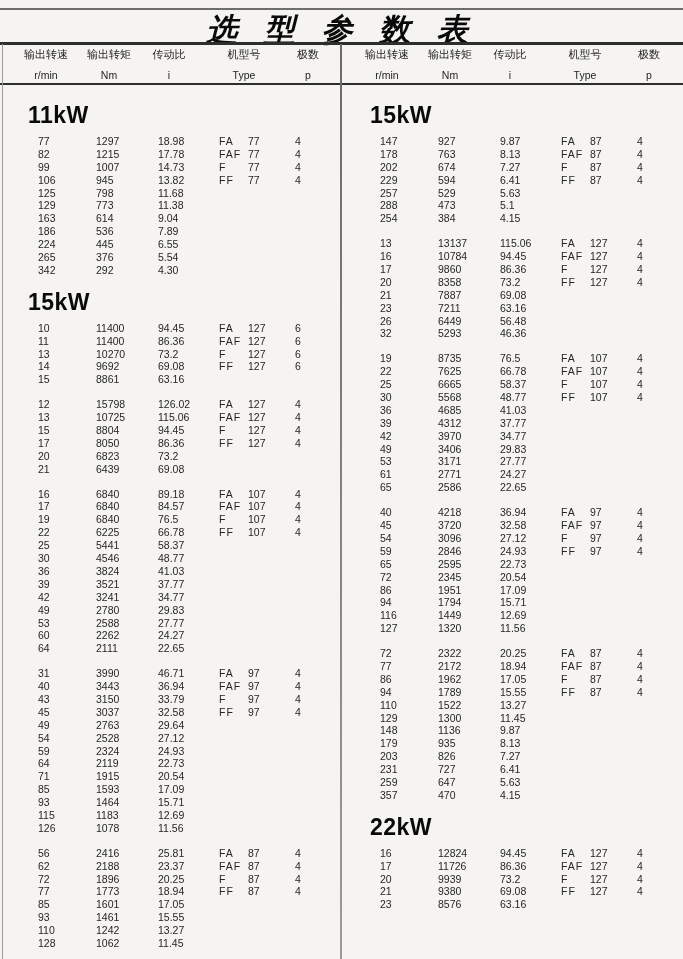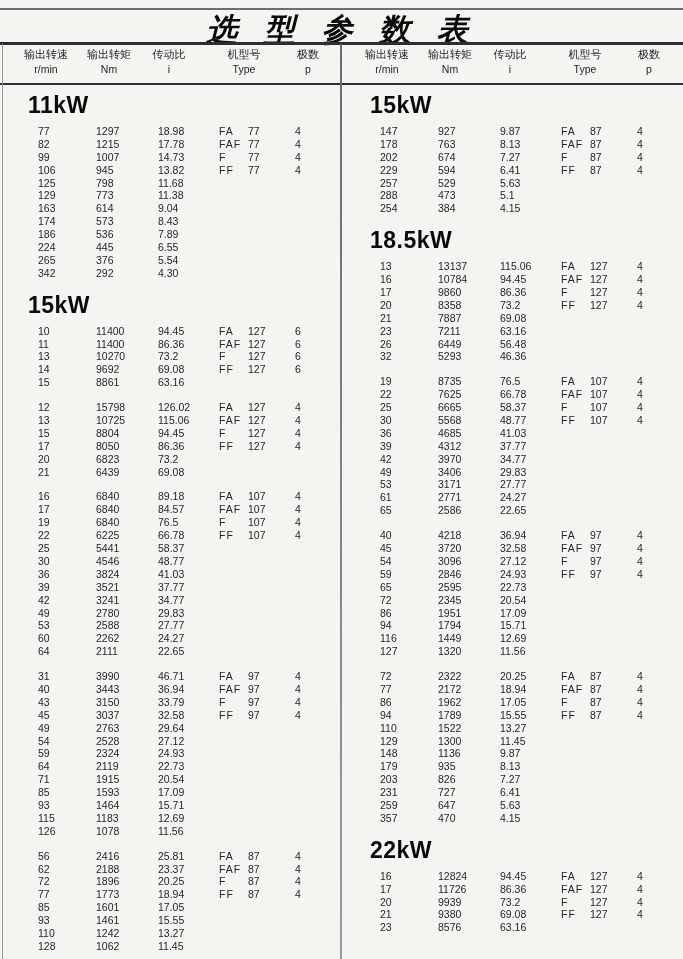--- a/index.html
+++ b/index.html
@@ -26,31 +26,31 @@
   .title-underline{position:absolute;top:42px;left:0;width:100%;height:3px;background:#2e2e2e;}
   .header-underline{position:absolute;top:83px;left:0;width:100%;height:2px;background:#2e2e2e;}
   .vert-divider{position:absolute;left:340px;top:44px;bottom:0;width:2px;
     background:linear-gradient(#6a6a6a,#9a9a9a);}
   .left-border{position:absolute;left:2px;top:44px;bottom:0;width:1px;background:#9a9a9a;}
 
   .header-band{position:absolute;top:47px;left:0;width:100%;display:flex;}
   .header-half{width:341px;display:flex;padding-left:14px;box-sizing:border-box;}
   .hcell{text-align:center;}
   .hcn{font-size:11px;line-height:14px;color:#242424;}
-  .hunit{font-size:10.5px;line-height:13px;color:#242424;margin-top:2px;}
+  .hunit{font-size:10.5px;line-height:13px;color:#242424;margin-top:8px;}
 
   .col{position:absolute;top:90px;width:337px;}
   .col-left{left:4px;}
   .col-right{left:346px;}
 
   .section-header{
     font-size:23px;font-weight:bold;color:#0a0a0a;
     margin:10px 0 7px 24px;letter-spacing:0.5px;line-height:26px;
   }
-  .col .section-header:first-child{margin-top:2px;}
+  .col .section-header:first-child{margin-top:12px;}
   .block{margin-bottom:12px;}
   .row{display:flex;height:12.9px;line-height:12.9px;font-size:10.5px;
     color:#262626;padding-left:34px;white-space:nowrap;}
   .cell{display:inline-block;overflow:visible;}
   .c-speed{width:58px;}
   .c-torque{width:62px;}
   .c-ratio{width:61px;}
   .c-prefix{width:29px;letter-spacing:1px;}
   .c-size{width:47px;}
   .c-poles{width:20px;}
@@ -167,28 +167,20 @@
         </div>
         <div class="row">
           <span class="cell c-speed">163</span>
           <span class="cell c-torque">614</span>
           <span class="cell c-ratio">9.04</span>
           <span class="cell c-prefix"></span>
           <span class="cell c-size"></span>
           <span class="cell c-poles"></span>
         </div>
         <div class="row">
-          <span class="cell c-speed">174</span>
-          <span class="cell c-torque">573</span>
-          <span class="cell c-ratio">8.43</span>
-          <span class="cell c-prefix"></span>
-          <span class="cell c-size"></span>
-          <span class="cell c-poles"></span>
-        </div>
-        <div class="row">
           <span class="cell c-speed">186</span>
           <span class="cell c-torque">536</span>
           <span class="cell c-ratio">7.89</span>
           <span class="cell c-prefix"></span>
           <span class="cell c-size"></span>
           <span class="cell c-poles"></span>
         </div>
         <div class="row">
           <span class="cell c-speed">224</span>
           <span class="cell c-torque">445</span>
@@ -639,21 +631,20 @@
         </div>
         <div class="row">
           <span class="cell c-speed">254</span>
           <span class="cell c-torque">384</span>
           <span class="cell c-ratio">4.15</span>
           <span class="cell c-prefix"></span>
           <span class="cell c-size"></span>
           <span class="cell c-poles"></span>
         </div>
       </div>
-      <div class="section-header">18.5kW</div>
       <div class="block">
         <div class="row">
           <span class="cell c-speed">13</span>
           <span class="cell c-torque">13137</span>
           <span class="cell c-ratio">115.06</span>
           <span class="cell c-prefix">FA</span>
           <span class="cell c-size">127</span>
           <span class="cell c-poles">4</span>
         </div>
         <div class="row">

